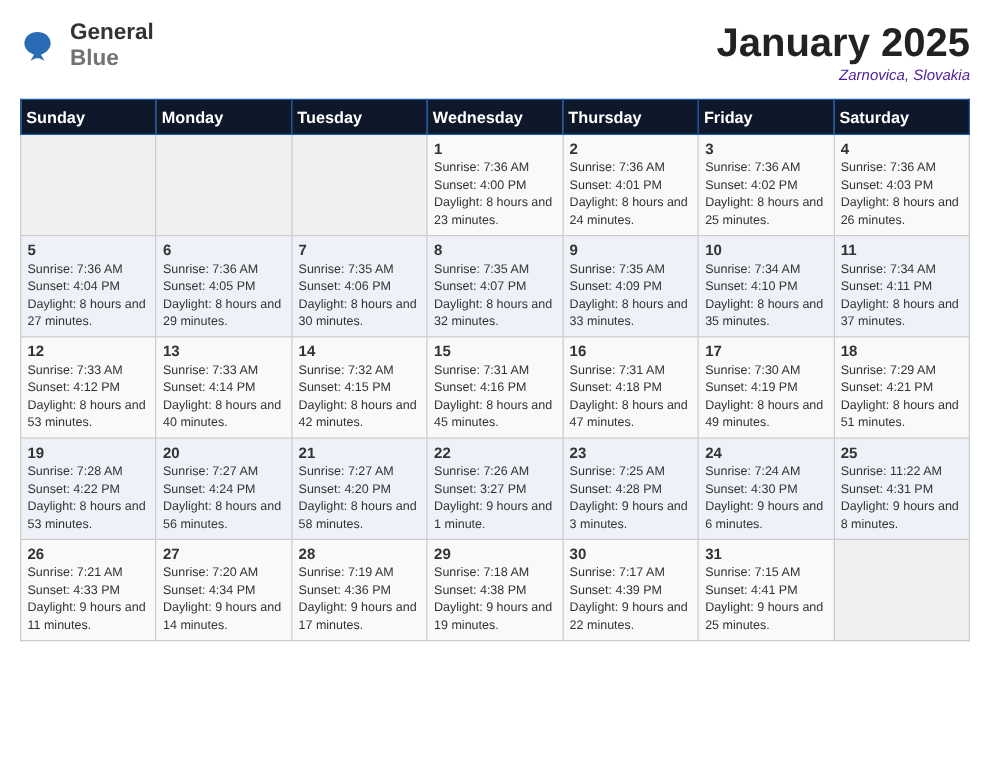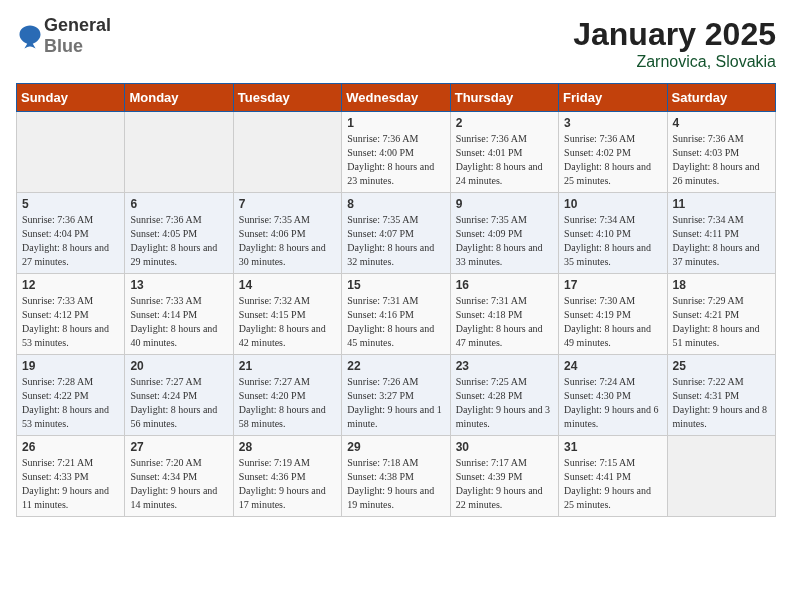--- a/index.html
+++ b/index.html
@@ -12,46 +12,47 @@
     }
     .header {
       display: flex;
       justify-content: space-between;
       align-items: flex-start;
       margin-bottom: 12px;
     }
     .logo {
       display: flex;
       align-items: center;
-      gap: 0;
+      gap: 12px;
     }
     .logo-icon {
       width: 28px;
       height: 28px;
     }
     .title-block {
       text-align: right;
       margin-left: 12px;
     }
     .title-block h1 {
       font-size: 32px;
       font-weight: bold;
       color: #222;
     }
     .title-block h2 {
-      font-size: 16px;
+      font-size: 12px;
       font-weight: normal;
-      color: #14532d;
+      color: #4c1d95;
+      font-style: italic;
     }
     .calendar {
       width: 100%;
       border-collapse: collapse;
     }
     .calendar thead tr {
-      background: #c2410c;
+      background: #0f172a;
       color: #fff;
     }
     .calendar thead th {
       padding: 6px 4px;
       font-size: 13px;
       font-weight: bold;
       text-align: left;
       border: 1px solid #1a5ba5;
     }
     .calendar tbody tr {
@@ -74,21 +75,20 @@
     .day-number {
       font-weight: bold;
       font-size: 12px;
       margin-bottom: 2px;
       display: block;
     }
     .cell-content {
       font-size: 10px;
       line-height: 1.4;
       color: #333;
-      font-family: Liberation Serif, serif;
     }
     .empty-cell {
       background: #f0f0f0 !important;
     }
   </style>
 </head>
 <body>
 
 <div class="header">
   <div class="logo">
@@ -225,21 +225,21 @@
         <td>
           <span class="day-number">23</span>
           <div class="cell-content"><span>Sunrise: 7:25 AM</span><br><span>Sunset: 4:28 PM</span><br><span>Daylight: 9 hours and 3 minutes.</span></div>
         </td>
         <td>
           <span class="day-number">24</span>
           <div class="cell-content"><span>Sunrise: 7:24 AM</span><br><span>Sunset: 4:30 PM</span><br><span>Daylight: 9 hours and 6 minutes.</span></div>
         </td>
         <td>
           <span class="day-number">25</span>
-          <div class="cell-content"><span>Sunrise: 7:22 AM</span><br><span>Sunset: 4:31 PM</span><br><span>Daylight: 9 hours and 8 minutes.</span></div>
+          <div class="cell-content"><span>Sunrise: 11:22 AM</span><br><span>Sunset: 4:31 PM</span><br><span>Daylight: 9 hours and 8 minutes.</span></div>
         </td>
       </tr>
       <tr>
         <td>
           <span class="day-number">26</span>
           <div class="cell-content"><span>Sunrise: 7:21 AM</span><br><span>Sunset: 4:33 PM</span><br><span>Daylight: 9 hours and 11 minutes.</span></div>
         </td>
         <td>
           <span class="day-number">27</span>
           <div class="cell-content"><span>Sunrise: 7:20 AM</span><br><span>Sunset: 4:34 PM</span><br><span>Daylight: 9 hours and 14 minutes.</span></div>

